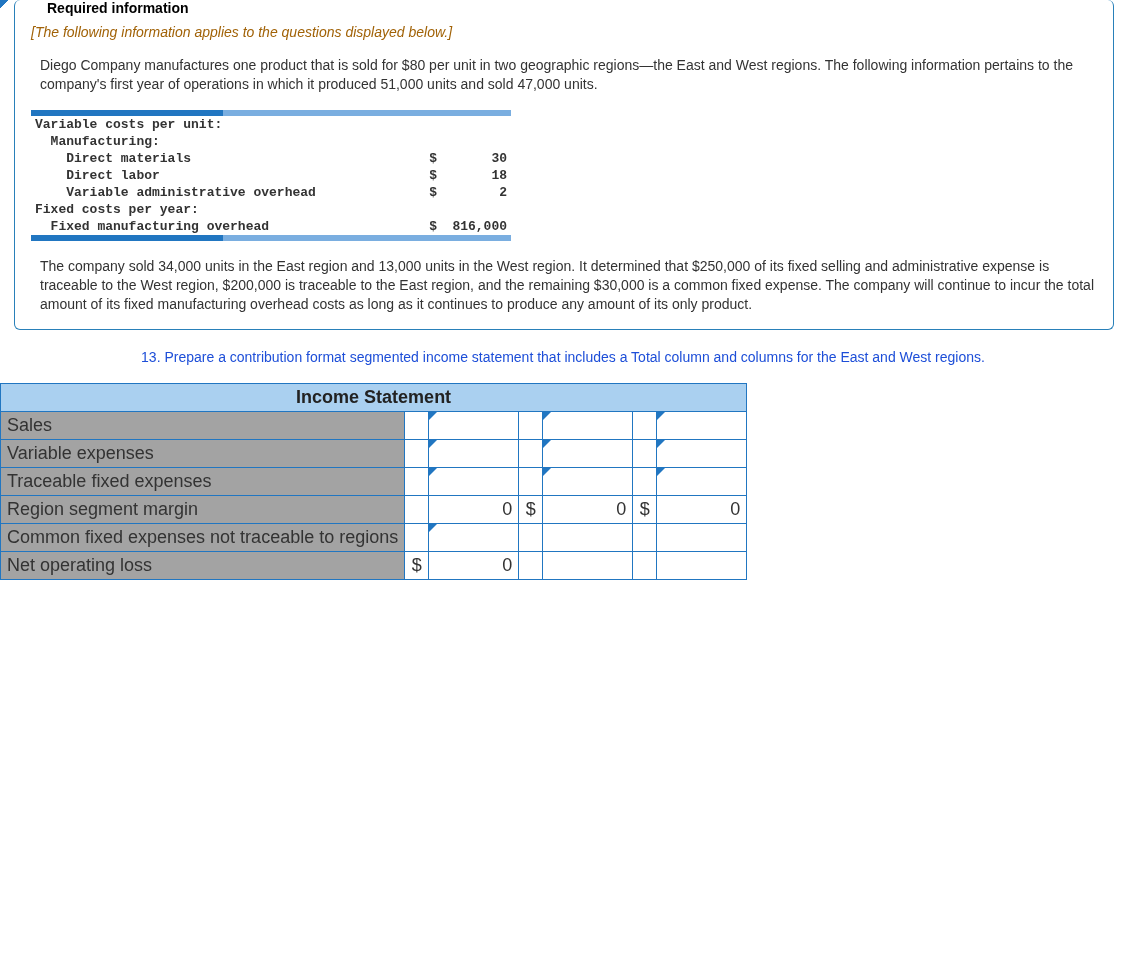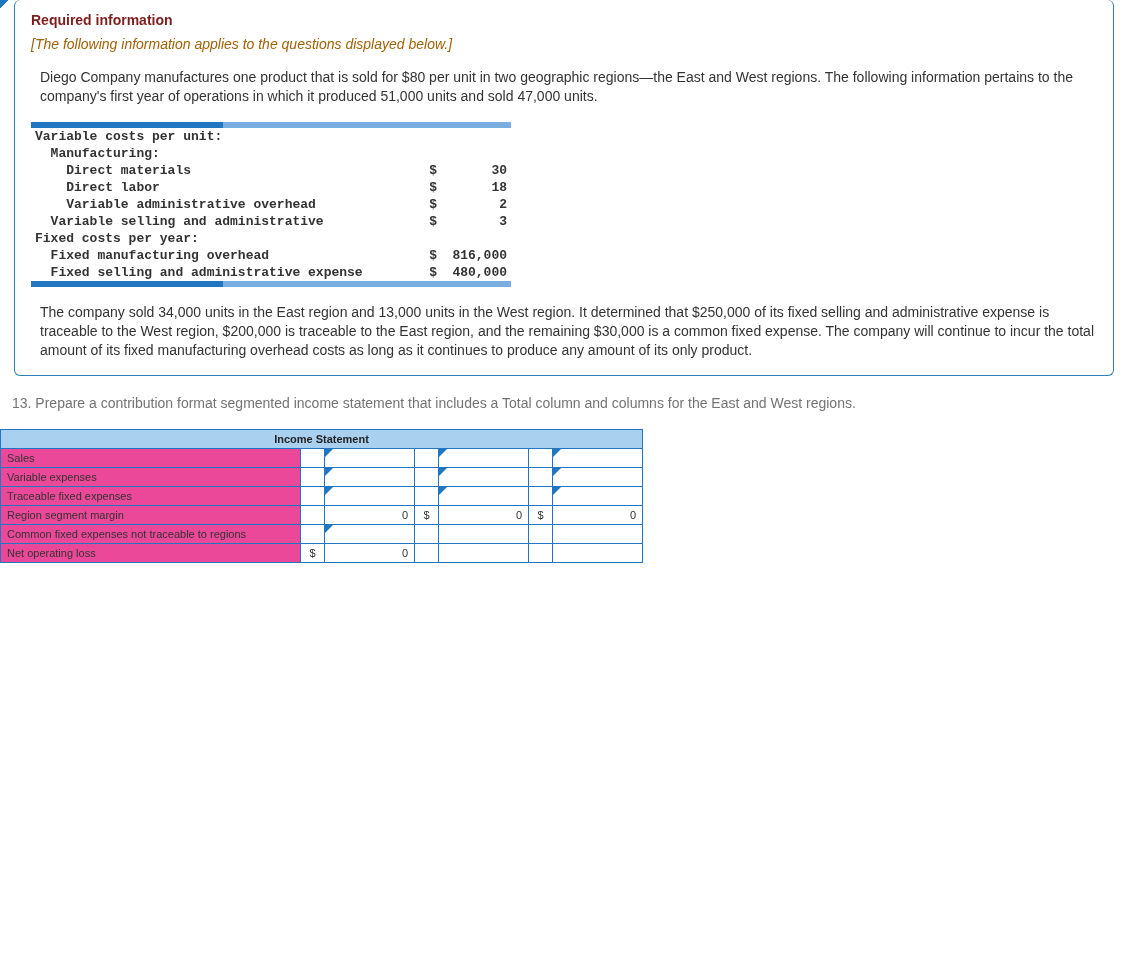--- a/index.html
+++ b/index.html
@@ -14,25 +14,25 @@
   }
   .info-box {
     border: 1px solid #2980b9;
     border-radius: 6px;
     margin: 0 14px 18px 14px;
     padding: 0 16px 16px 16px;
     border-top: none;
     position: relative;
   }
   .required-title {
-    color: #7f1d1d;
+    color: #000000;
     font-weight: bold;
     font-size: 14px;
-    margin: 0 0 8px 0;
-    padding-top: 12px;
+    margin: 0 0 8px 16px;
+    padding-top: 0;
   }
   .italic-msg {
     font-style: italic;
     color: #a16207;
     margin: 0 0 16px 0;
   }
   .body-text {
     color: #333;
     margin: 0 0 16px 9px;
     line-height: 1.35;
@@ -60,35 +60,36 @@
   }
   .cost-table td.amt {
     text-align: right;
     width: 70px;
   }
   .cost-table td.sym {
     text-align: right;
     width: 30px;
   }
   .question-text {
-    color: #737373;
+    color: #1d4ed8;
     margin: 0 14px 16px 12px;
     line-height: 1.35;
+    text-align: center;
   }
   .income-wrap {
     margin: 0 0 0 0;
   }
   table.income {
     border-collapse: collapse;
-    font-size: 11px;
+    font-size: 18px;
   }
   table.income th, table.income td {
     border: 1px solid #2176c1;
     padding: 3px 6px;
-    background: #ec4899;
+    background: #a3a3a3;
   }
   table.income th {
     background: #aad0f0;
     font-weight: bold;
     text-align: center;
     color: #222;
   }
   table.income .row-label {
     text-align: left;
     width: 300px;
@@ -144,36 +145,26 @@
         <td>    Direct labor</td>
         <td class="sym">$</td>
         <td class="amt">18</td>
       </tr>
       <tr>
         <td>    Variable administrative overhead</td>
         <td class="sym">$</td>
         <td class="amt">2</td>
       </tr>
       <tr>
-        <td>  Variable selling and administrative</td>
-        <td class="sym">$</td>
-        <td class="amt">3</td>
-      </tr>
-      <tr>
             <td colspan="3">Fixed costs per year:</td>
           </tr>
       <tr>
         <td>  Fixed manufacturing overhead</td>
         <td class="sym">$</td>
         <td class="amt">816,000</td>
-      </tr>
-      <tr>
-        <td>  Fixed selling and administrative expense</td>
-        <td class="sym">$</td>
-        <td class="amt">480,000</td>
       </tr>
     </tbody>
       </table>
     <div class="bluebar-bot"></div>
   </div>
 
   <p class="body-text" style="margin-bottom:0">The company sold 34,000 units in the East region and 13,000 units in the West region. It determined that $250,000 of its fixed selling and administrative expense is traceable to the West region, $200,000 is traceable to the East region, and the remaining $30,000 is a common fixed expense. The company will continue to incur the total amount of its fixed manufacturing overhead costs as long as it continues to produce any amount of its only product.</p>
 </div>
 
 <p class="question-text">13. Prepare a contribution format segmented income statement that includes a Total column and columns for the East and West regions.</p>

